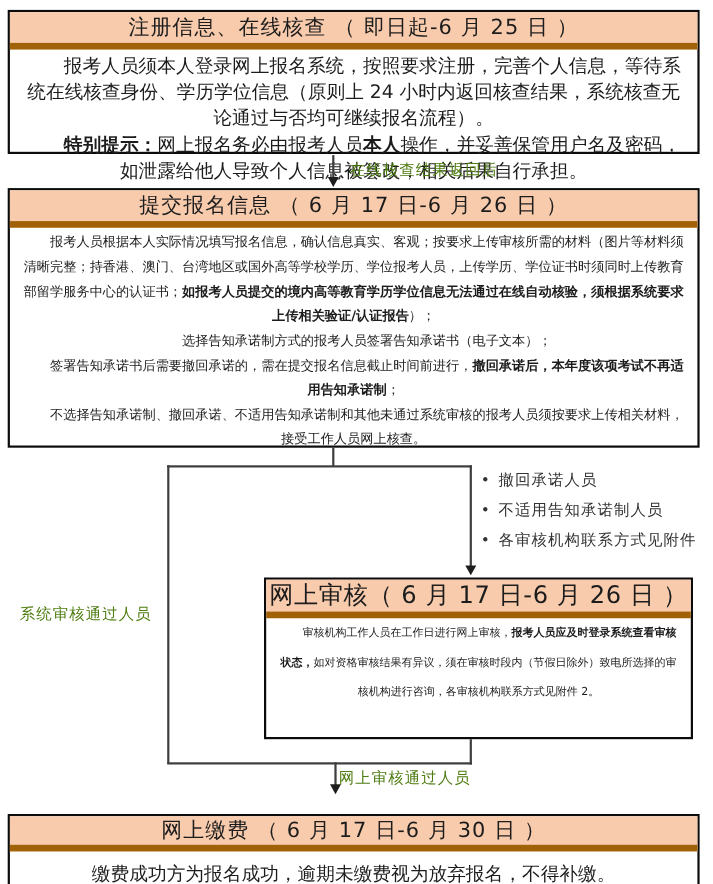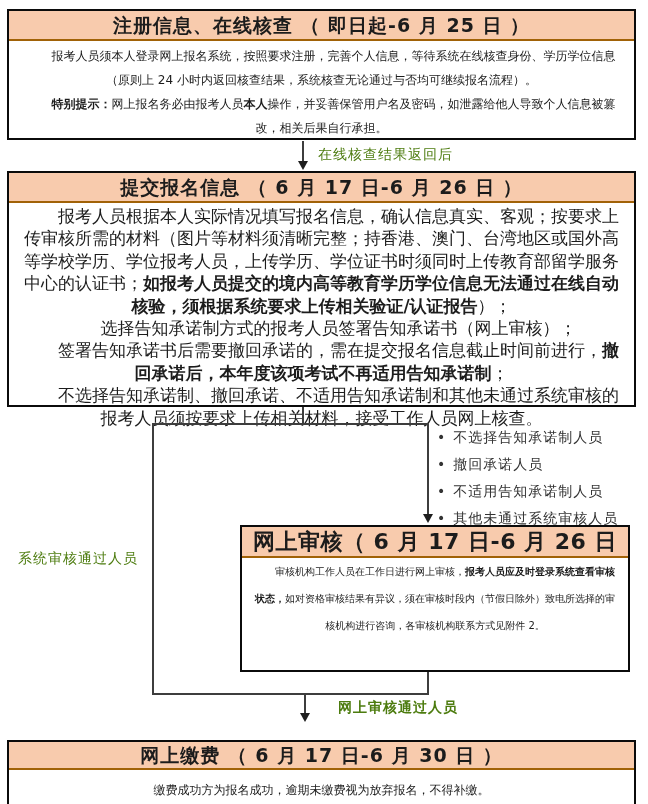--- a/index.html
+++ b/index.html
@@ -6,34 +6,34 @@
   body{
     width:648px;height:804px;position:relative;overflow:hidden;
     font-family:"DejaVu Sans","Liberation Sans",sans-serif;
     color:#1c1c1c;
   }
   #canvas{position:absolute;left:0;top:0;width:648px;height:804px;background:#fff;}
 
   .box{position:absolute;border:2px solid #0b0b0b;background:#fff;box-sizing:border-box;}
   .box-header{
     background:var(--header-fill,#F8CBAD);
-    border-bottom:2px solid #a16207;
-    text-align:center;font-weight:bold;font-size:19px;
+    border-bottom:6px solid #a16207;
+    text-align:center;font-weight:normal;font-size:19px;
     letter-spacing:1px;line-height:28px;height:28px;overflow:hidden;
   }
-  .box-body{font-size:12px;text-align:justify;overflow:hidden;}
+  .box-body{font-size:17px;text-align:justify;overflow:hidden;}
   .box-body p{margin:0;text-indent:2em;text-align:center;}
 
   
   #register-box{left:7px;top:9px;width:629px;height:131px;}
   #register-box .box-body{padding:3px 10px 0 10px;line-height:24px;}
 
   
   #submit-box{left:7px;top:171px;width:629px;height:236px;}
-  #submit-box .box-body{padding:2px 10px 0 10px;line-height:22.4px;font-size:17px;}
+  #submit-box .box-body{padding:2px 10px 0 10px;line-height:22.4px;font-size:12px;}
 
   
   #audit-box{left:240px;top:525px;width:390px;height:147px;}
   #audit-box .box-header{font-size:22px;line-height:29px;height:29px;letter-spacing:0.5px;}
   #audit-box .box-body{padding:0 12px 0 12px;line-height:27px;font-size:10px;}
 
   
   #pay-box{left:7px;top:740px;width:629px;height:73px;}
   #pay-box .box-header{line-height:26px;height:26px;}
   #pay-box .box-body{display:flex;align-items:center;justify-content:center;height:41px;text-align:center;}
@@ -60,21 +60,21 @@
 
   #audit-drop-line{left:427px;top:672px;height:23px;}
   #merge-hline{left:152px;top:693px;width:277px;}
   #merge-arrow-line{left:304px;top:693px;height:21px;}
   #merge-arrow-head{left:300px;top:713px;}
 
   
   .flow-label{position:absolute;font-size:14px;color:#4d7c0f;white-space:nowrap;letter-spacing:1px;}
   #label-after-check{left:318px;top:146px;}
   #label-system-passed{left:18px;top:550px;}
-  #label-audit-passed{left:338px;top:699px;font-weight:bold;}
+  #label-audit-passed{left:308px;top:699px;}
 
   
   #bullet-list{position:absolute;left:437px;top:426px;width:205px;}
   .bullet-item{
     font-size:14px;color:#333;height:27px;line-height:22px;
     letter-spacing:1px;white-space:nowrap;
   }
   .bullet-item::before{content:"•";margin-right:7px;color:#333;}
 </style>
 </head>
@@ -95,37 +95,36 @@
   <div class="vline" id="arrow1-line"></div>
   <div class="arrowhead" id="arrow1-head"></div>
   <div class="flow-label" id="label-after-check">在线核查结果返回后</div>
 
   <div class="box" id="submit-box">
     <div class="box-header">
       <span>提交报名信息 （ 6 月 17 日-6 月 26 日 ）</span>
     </div>
     <div class="box-body">
       <p><span>报考人员根据本人实际情况填写报名信息，确认信息真实、客观；按要求上传审核所需的材料（图片等材料须清晰完整；持香港、澳门、台湾地区或国外高等学校学历、学位报考人员，上传学历、学位证书时须同时上传教育部留学服务中心的认证书；</span><b>如报考人员提交的境内高等教育学历学位信息无法通过在线自动核验，须根据系统要求上传相关验证/认证报告</b><span>）；</span></p>
-      <p><span>选择告知承诺制方式的报考人员签署告知承诺书（网上审核）；</span></p>
+      <p><span>选择告知承诺制方式的报考人员签署告知承诺书（电子文本）；</span></p>
       <p><span>签署告知承诺书后需要撤回承诺的，需在提交报名信息截止时间前进行，</span><b>撤回承诺后，本年度该项考试不再适用告知承诺制</b><span>；</span></p>
       <p><span>不选择告知承诺制、撤回承诺、不适用告知承诺制和其他未通过系统审核的报考人员须按要求上传相关材料，接受工作人员网上核查。</span></p>
     </div>
   </div>
 
   <div class="vline" id="stem2-line"></div>
   <div class="hline" id="branch-hline"></div>
   <div class="vline" id="left-branch-line"></div>
   <div class="vline" id="right-branch-line"></div>
   <div class="arrowhead" id="right-branch-head"></div>
 
   <div id="bullet-list">
-    <div class="bullet-item">不选择告知承诺制人员</div>
     <div class="bullet-item">撤回承诺人员</div>
     <div class="bullet-item">不适用告知承诺制人员</div>
-    <div class="bullet-item">其他未通过系统审核人员</div>
+    <div class="bullet-item">各审核机构联系方式见附件</div>
   </div>
 
   <div class="flow-label" id="label-system-passed">系统审核通过人员</div>
 
   <div class="box" id="audit-box">
     <div class="box-header">
       <span>网上审核（ 6 月 17 日-6 月 26 日 ）</span>
     </div>
     <div class="box-body">
       <p><span>审核机构工作人员在工作日进行网上审核，</span><b>报考人员应及时登录系统查看审核状态，</b><span>如对资格审核结果有异议，须在审核时段内（节假日除外）致电所选择的审核机构进行咨询，各审核机构联系方式见附件 2。</span></p>

